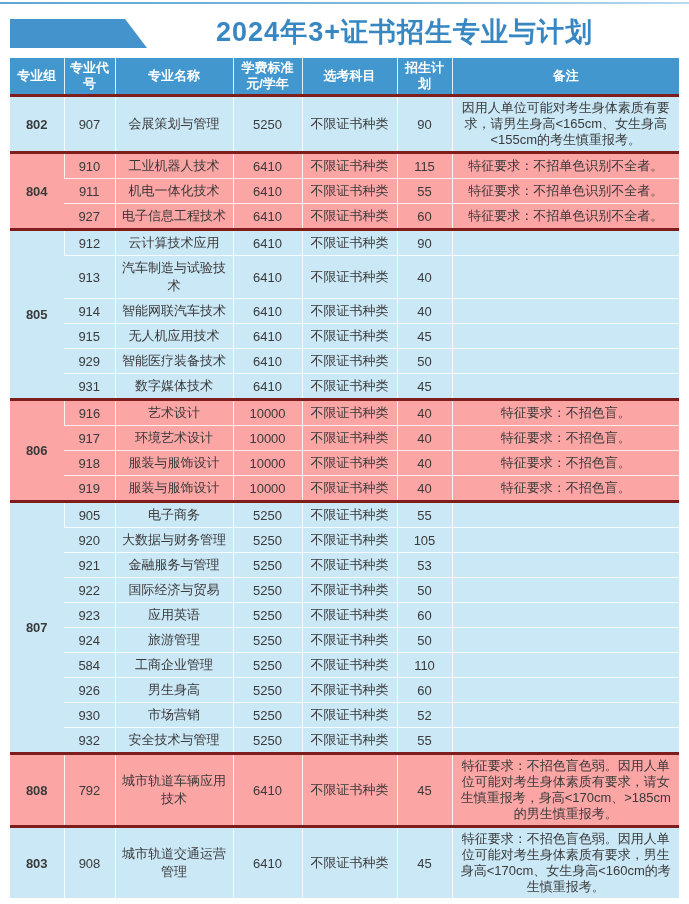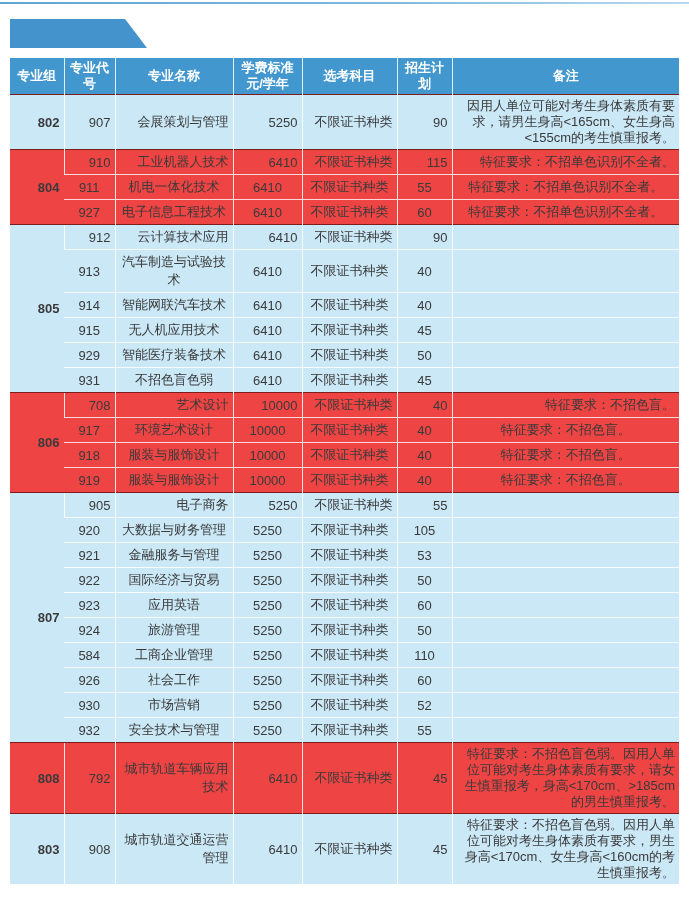--- a/index.html
+++ b/index.html
@@ -55,38 +55,39 @@
   table.plan td{
     font-size:13px;
     text-align:center;
     vertical-align:middle;
     height:17px;
     padding:3px 4px;
     border-left:1px solid rgba(255,255,255,.85);
     border-top:1px solid rgba(255,255,255,.8);
   }
   table.plan td:first-child{border-left:none;}
-  tr.group-start td{border-top:1px solid #7f1d1d;text-align:right;}
+  tr.group-start td{border-top:3px solid #7f1d1d;}
   thead tr th{border-top:none;}
   tr.theme-blue td{background:#CBE8F7;}
-  tr.theme-green td{background:#ef4444;}
+  tr.theme-green td{background:#fca5a5;}
   td.cell-group{font-size:14px;font-weight:bold;}
   td.cell-remark{
     text-align:left;
     padding:5px 8px;
     line-height:16px;
   }
 </style>
 </head>
 <body>
 
 <div class="top-line"></div>
 
 <div class="header">
   <div class="banner"></div>
+  <h1 class="page-title">2024年3+证书招生专业与计划</h1>
 </div>
 
 <table class="plan">
   <colgroup>
     <col style="width:54px">
       <col style="width:51px">
       <col style="width:118px">
     <col style="width:69px">
       <col style="width:95px">
       <col style="width:55px">
@@ -175,29 +176,29 @@
       <tr class="theme-blue">
         <td>929</td>
         <td>智能医疗装备技术</td>
         <td>6410</td>
         <td>不限证书种类</td>
         <td>50</td>
         <td class="cell-remark"></td>
       </tr>
       <tr class="theme-blue">
         <td>931</td>
-        <td>不招色盲色弱</td>
+        <td>数字媒体技术</td>
         <td>6410</td>
         <td>不限证书种类</td>
         <td>45</td>
         <td class="cell-remark"></td>
       </tr>
       <tr class="theme-green group-start">
         <td rowspan="4" class="cell-group">806</td>
-        <td>708</td>
+        <td>916</td>
         <td>艺术设计</td>
         <td>10000</td>
         <td>不限证书种类</td>
         <td>40</td>
         <td class="cell-remark">特征要求：不招色盲。</td>
       </tr>
       <tr class="theme-green">
         <td>917</td>
         <td>环境艺术设计</td>
         <td>10000</td>
@@ -273,21 +274,21 @@
       <tr class="theme-blue">
         <td>584</td>
         <td>工商企业管理</td>
         <td>5250</td>
         <td>不限证书种类</td>
         <td>110</td>
         <td class="cell-remark"></td>
       </tr>
       <tr class="theme-blue">
         <td>926</td>
-        <td>社会工作</td>
+        <td>男生身高</td>
         <td>5250</td>
         <td>不限证书种类</td>
         <td>60</td>
         <td class="cell-remark"></td>
       </tr>
       <tr class="theme-blue">
         <td>930</td>
         <td>市场营销</td>
         <td>5250</td>
         <td>不限证书种类</td>

